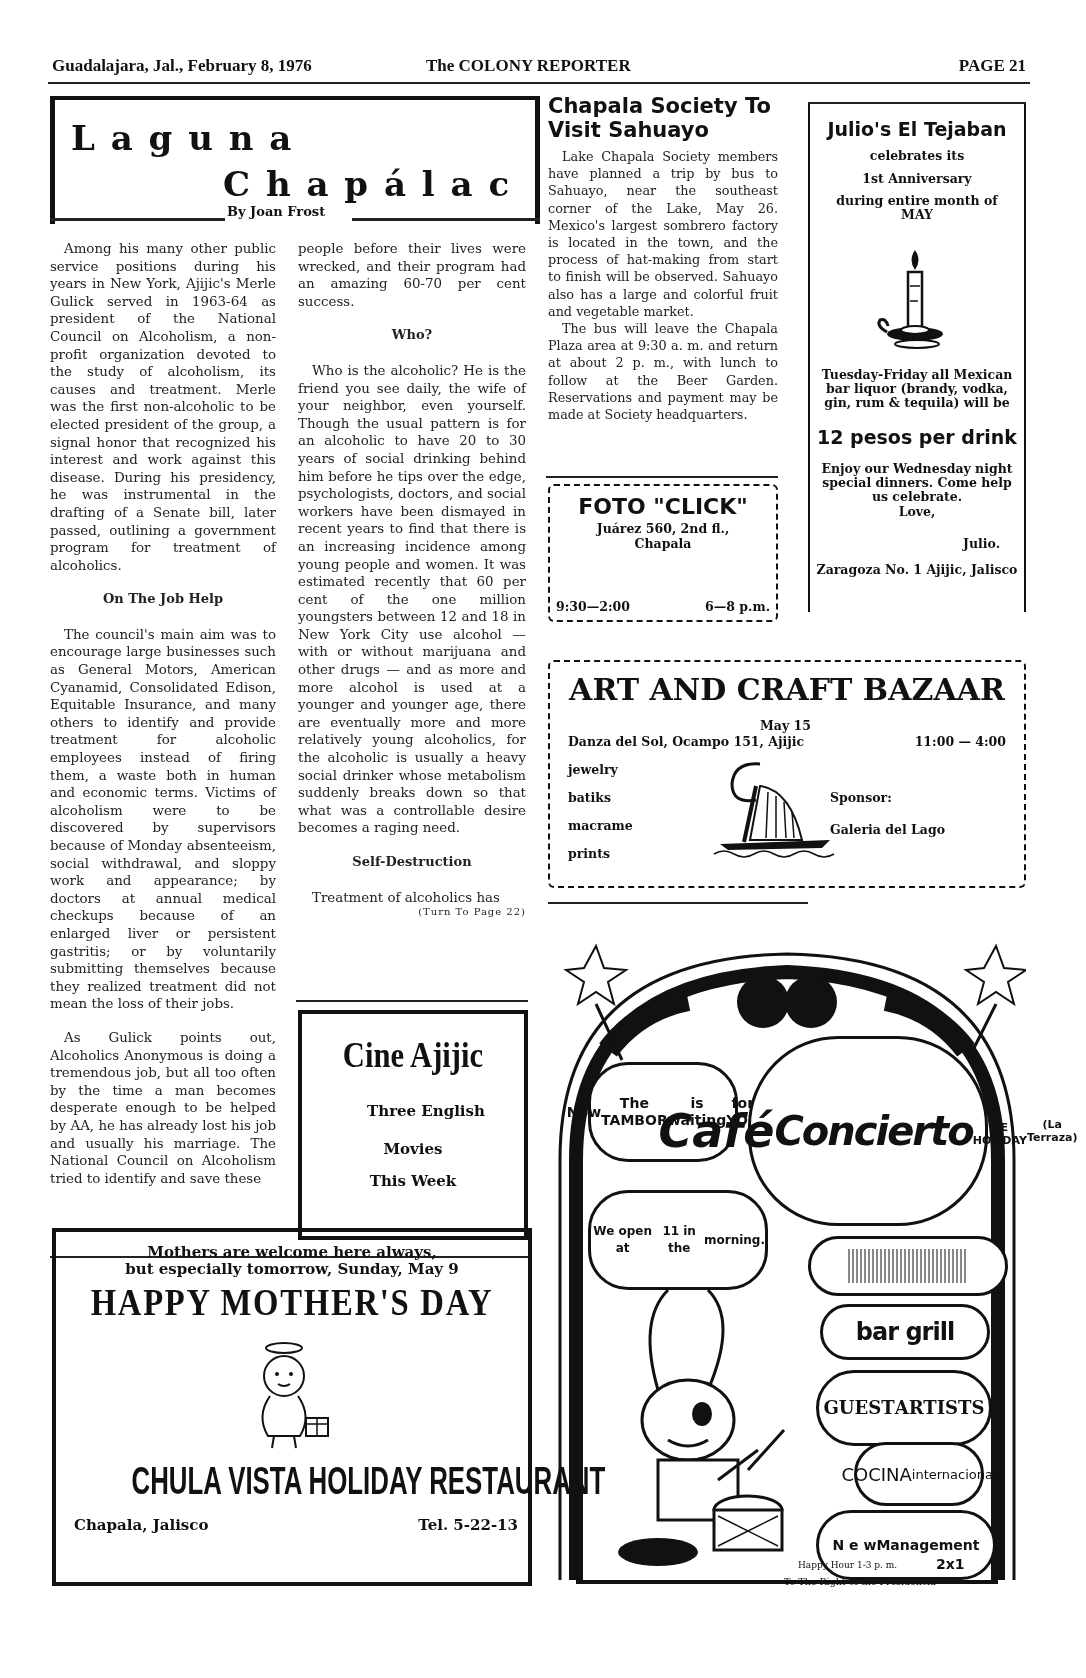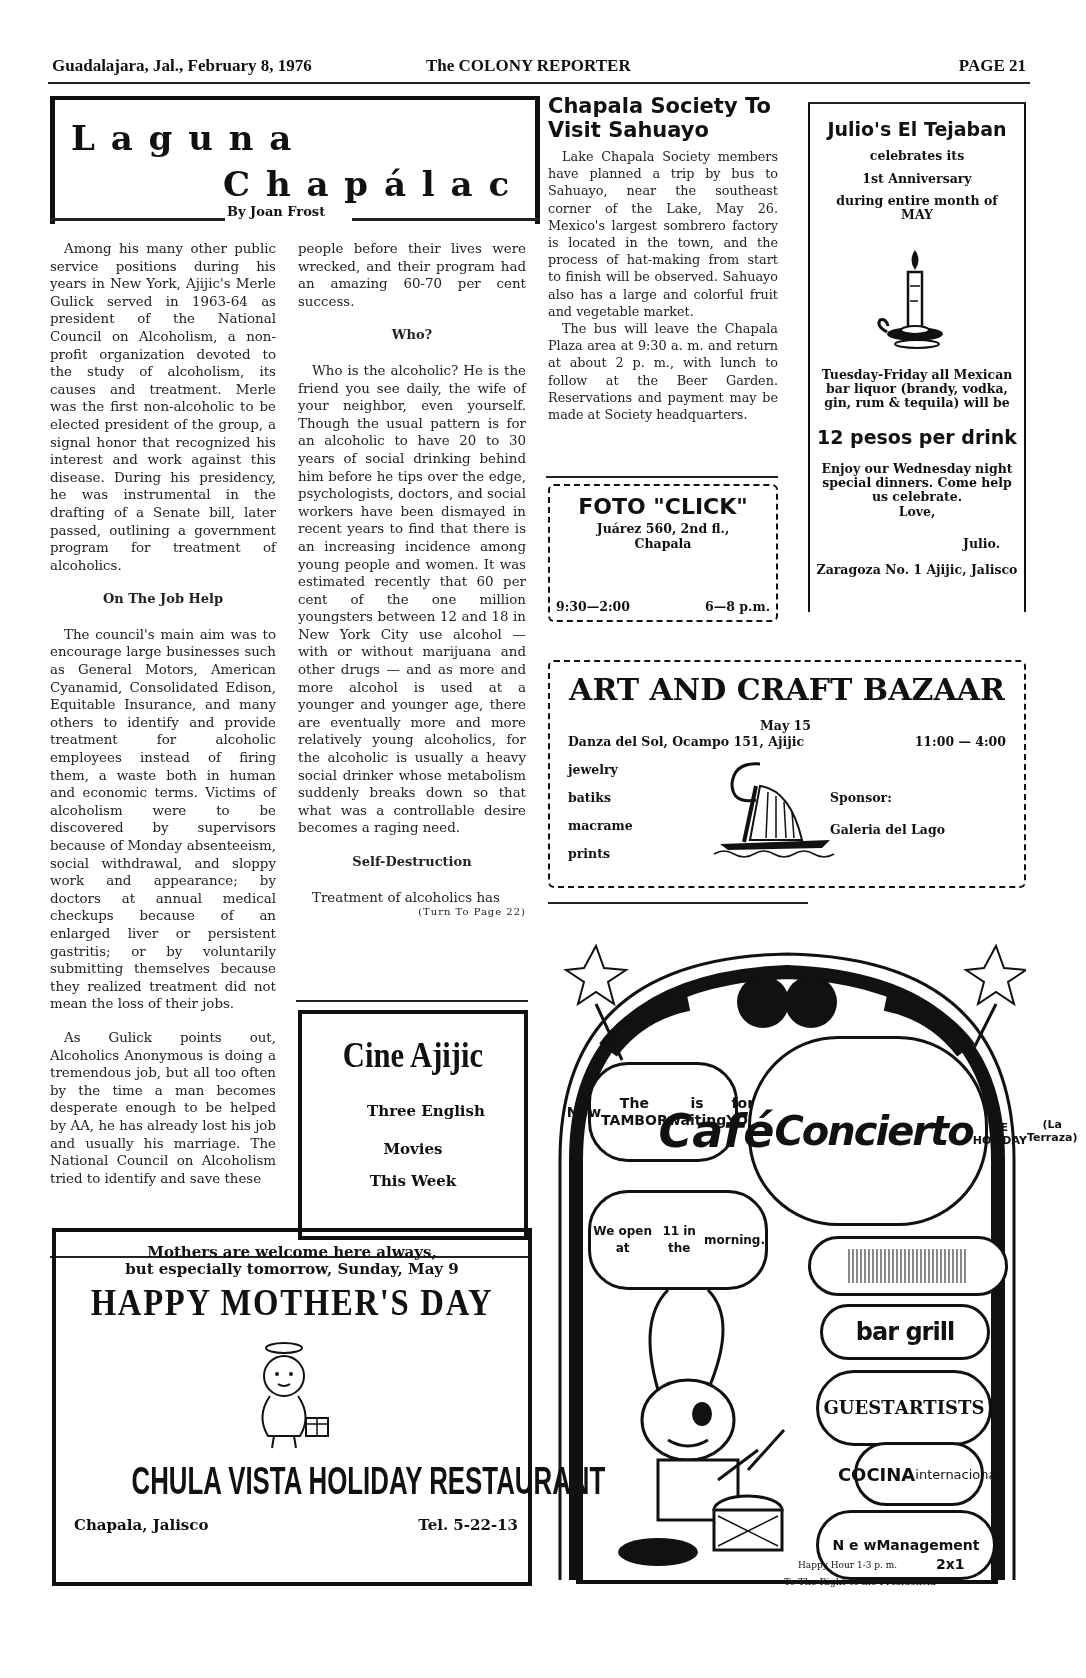--- a/index.html
+++ b/index.html
@@ -182,21 +182,21 @@
   <div class="bubble" style="left:272px;top:364px;width:170px;height:56px;">
     <span style="font-weight:bold;font-size:24px;letter-spacing:-1px;">bar grill</span>
   </div>
 
   <div class="bubble" style="left:268px;top:430px;width:176px;height:76px;font-family:'DejaVu Serif',serif;font-weight:bold;font-size:18px;line-height:26px;">
     <span>GUEST</span>
     <span>ARTISTS</span>
   </div>
 
   <div class="bubble" style="left:306px;top:502px;width:130px;height:64px;">
-    <span style="font-weight:bold;font-size:18px;">COCINA</span>
+    <span style="font-weight:normal;font-size:18px;">COCINA</span>
     <span style="font-size:13px;">internacional</span>
   </div>
 
   <div class="bubble" style="left:268px;top:570px;width:180px;height:70px;font-weight:bold;font-size:14px;line-height:18px;">
     <span>N e w</span>
     <span>Management</span>
   </div>
 
   <svg class="abs" style="left:50px;top:340px" width="220" height="290" viewBox="0 0 220 290">
     <path d="M70 10 Q40 40 60 110" fill="none" stroke="#111" stroke-width="3"></path>

